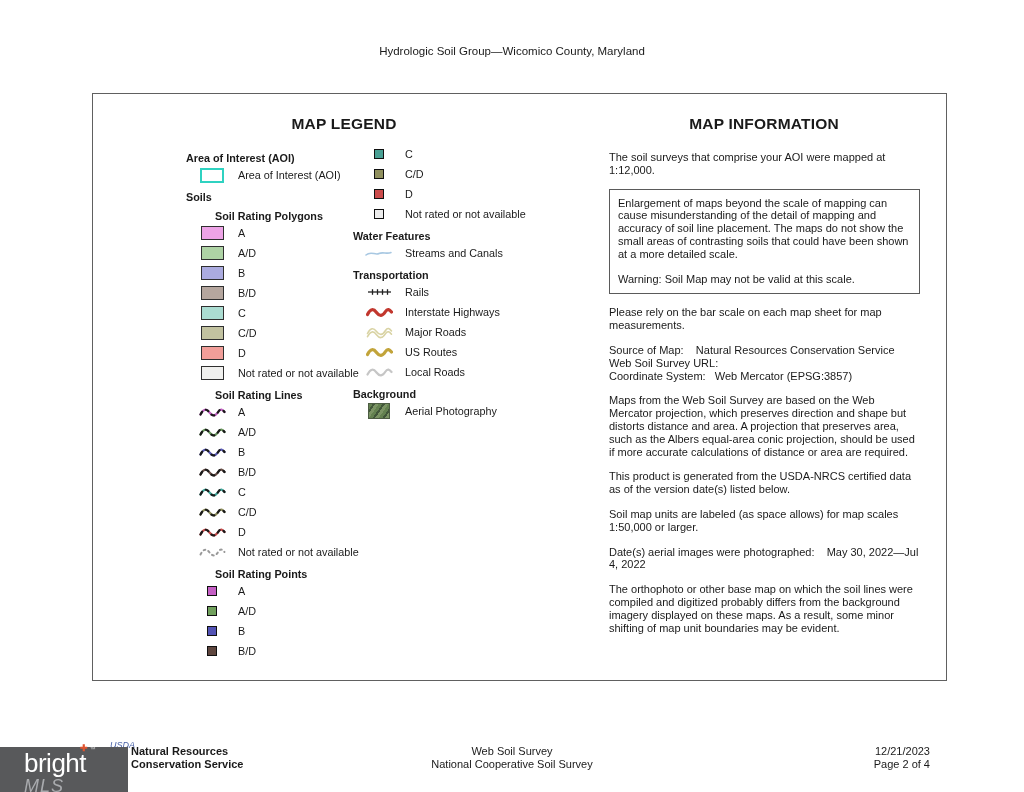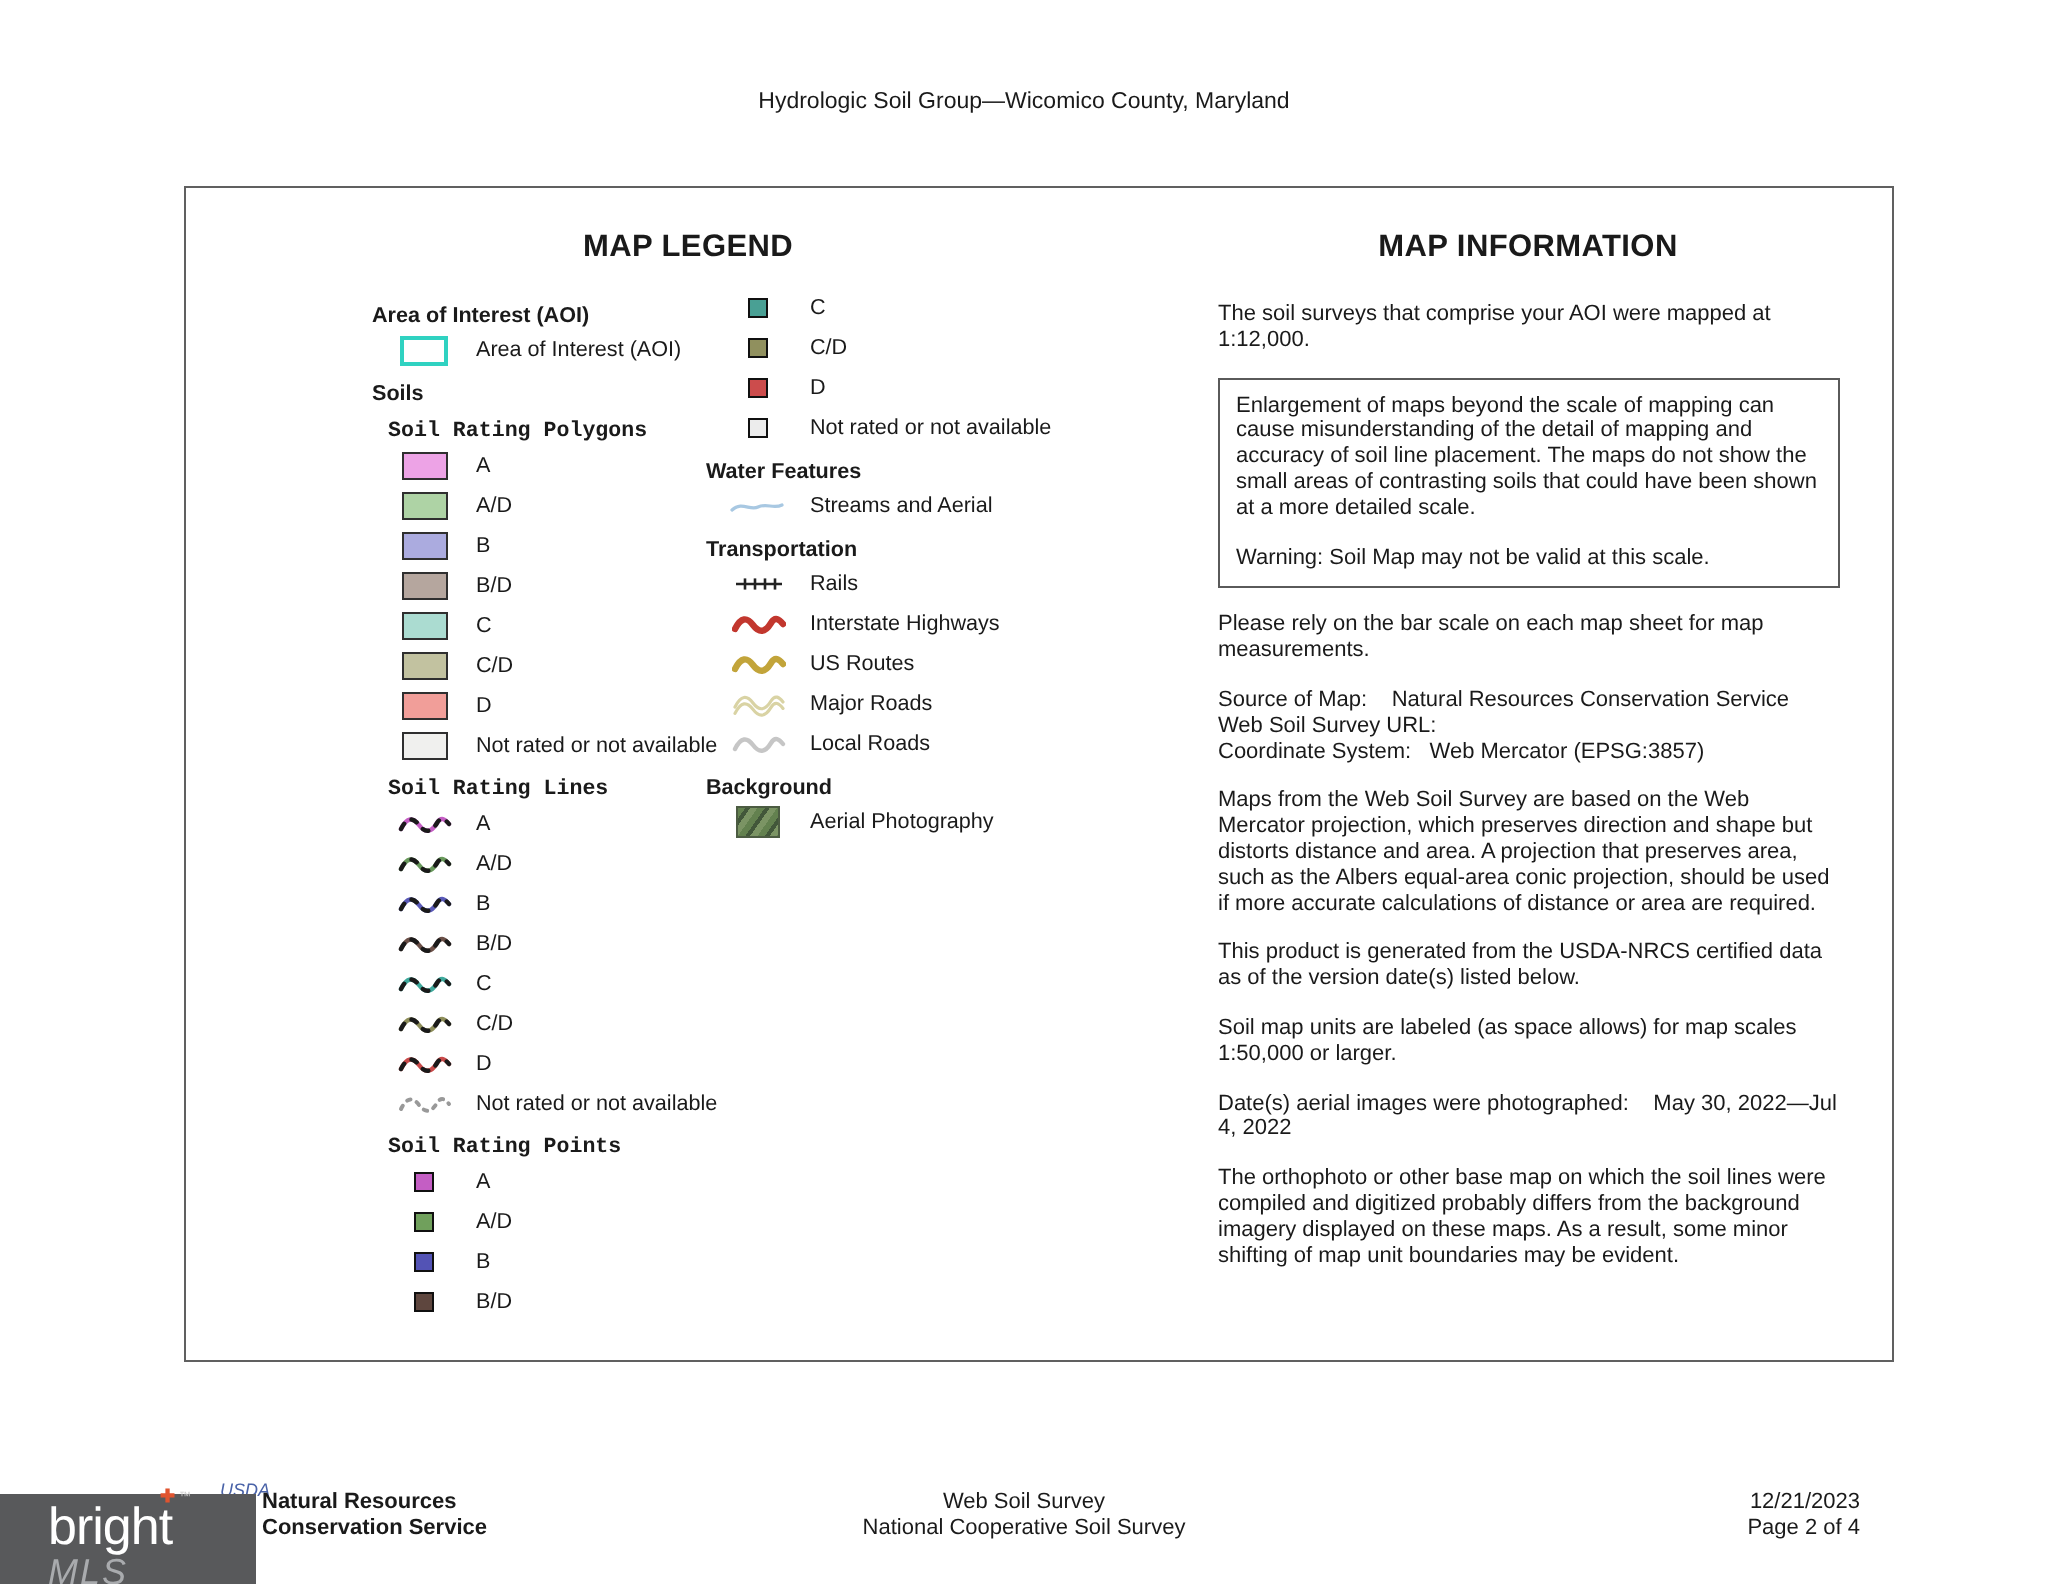--- a/index.html
+++ b/index.html
@@ -11,21 +11,21 @@
   .main-box{position:absolute;left:92px;top:93px;width:837px;height:586px;border:1px solid #606060;padding-left:16px;}
   .panel-title{position:absolute;top:21px;transform:translateX(-50%);font-weight:bold;font-size:15.5px;letter-spacing:.2px;white-space:nowrap;}
   #legendTitle{left:251px;}
   #infoTitle{left:671px;}
 
   
   .lg-col{position:absolute;font-size:10.8px;}
   #lgCol1{left:93px;top:57px;width:170px;}
   #lgCol2{left:260px;top:50px;width:180px;}
   .lg-heading{font-weight:bold;height:14px;line-height:14px;margin-top:5px;white-space:nowrap;}
-  .lg-heading.lvl1{margin-left:8px;font-family:Liberation Mono, monospace;}
+  .lg-heading.lvl1{margin-left:29px;}
   .lg-col .lg-heading:first-child{margin-top:0;}
   .lg-row{display:flex;align-items:center;height:20px;}
   .icon-slot{width:52px;flex:none;display:flex;justify-content:center;align-items:center;}
   .lg-label{white-space:nowrap;}
   .sw-poly{width:21px;height:12px;border:1.5px solid #2f2f2f;box-sizing:content-box;}
   .sw-aoi{width:20px;height:11px;border:2px solid #2fd2c1;background:#ffffff;}
   .sw-point{width:8px;height:8px;border:1.5px solid #101010;}
   .sw-aerial{width:20px;height:14px;border:1px solid #4c5c42;
     background:repeating-linear-gradient(125deg,#63814f 0 3px,#42573a 3px 5px,#7b9464 5px 8px);}
 
@@ -238,21 +238,21 @@
         </span>
         <span class="lg-label">Not rated or not available</span>
       </div>
       <div class="lg-heading">Water Features</div>
       <div class="lg-row">
         <span class="icon-slot">
           <svg width="30" height="12" viewBox="0 0 30 12">
             <path d="M2,8 C7,3.5 11,8.5 15,6.5 C19,4.5 23,7.5 27,5.5" fill="none" stroke="#a8c8e2" stroke-width="1.6" stroke-linecap="round"></path>
           </svg>
         </span>
-        <span class="lg-label">Streams and Aerial</span>
+        <span class="lg-label">Streams and Canals</span>
       </div>
       <div class="lg-heading">Transportation</div>
       <div class="lg-row">
         <span class="icon-slot">
           <svg width="27" height="12" viewBox="0 0 27 12">
             <line x1="2" y1="6" x2="25" y2="6" stroke="#222222" stroke-width="1.3"></line>
             <line x1="6.5" y1="3.2" x2="6.5" y2="8.8" stroke="#222222" stroke-width="1.3"></line>
             <line x1="11.5" y1="3.2" x2="11.5" y2="8.8" stroke="#222222" stroke-width="1.3"></line>
             <line x1="16.5" y1="3.2" x2="16.5" y2="8.8" stroke="#222222" stroke-width="1.3"></line>
             <line x1="21.5" y1="3.2" x2="21.5" y2="8.8" stroke="#222222" stroke-width="1.3"></line>
@@ -263,36 +263,36 @@
       <div class="lg-row">
         <span class="icon-slot">
           <svg width="27" height="12" viewBox="0 0 27 12">
             <path d="M1.5,8.5 C4.5,2.5 7.5,2.5 10.5,6.5 C13.5,10.5 16.5,10.5 19.5,5.5 C21.5,2.2 23.5,3.5 25.5,6" fill="none" stroke="#c2372e" stroke-width="3.2" stroke-linecap="round"></path>
           </svg>
         </span>
         <span class="lg-label">Interstate Highways</span>
       </div>
       <div class="lg-row">
         <span class="icon-slot">
-          <svg width="27" height="12" viewBox="0 0 27 12">
-            <path d="M1.5,8.5 C4.5,2.5 7.5,2.5 10.5,6.5 C13.5,10.5 16.5,10.5 19.5,5.5 C21.5,2.2 23.5,3.5 25.5,6" fill="none" stroke="#c2a43a" stroke-width="3.2" stroke-linecap="round"></path>
-          </svg>
-        </span>
-        <span class="lg-label">US Routes</span>
-      </div>
-      <div class="lg-row">
-        <span class="icon-slot">
           <svg width="27" height="14" viewBox="0 0 27 14">
             <path d="M1.5,8.5 C4.5,2.5 7.5,2.5 10.5,6.5 C13.5,10.5 16.5,10.5 19.5,5.5 C21.5,2.2 23.5,3.5 25.5,6" fill="none" stroke="#d9d3a4" stroke-width="1.6" stroke-linecap="round"></path>
             <g transform="translate(0,3.2)">
               <path d="M1.5,8.5 C4.5,2.5 7.5,2.5 10.5,6.5 C13.5,10.5 16.5,10.5 19.5,5.5 C21.5,2.2 23.5,3.5 25.5,6" fill="none" stroke="#d9d3a4" stroke-width="1.6" stroke-linecap="round"></path>
             </g>
           </svg>
         </span>
         <span class="lg-label">Major Roads</span>
+      </div>
+      <div class="lg-row">
+        <span class="icon-slot">
+          <svg width="27" height="12" viewBox="0 0 27 12">
+            <path d="M1.5,8.5 C4.5,2.5 7.5,2.5 10.5,6.5 C13.5,10.5 16.5,10.5 19.5,5.5 C21.5,2.2 23.5,3.5 25.5,6" fill="none" stroke="#c2a43a" stroke-width="3.2" stroke-linecap="round"></path>
+          </svg>
+        </span>
+        <span class="lg-label">US Routes</span>
       </div>
       <div class="lg-row">
         <span class="icon-slot">
           <svg width="27" height="12" viewBox="0 0 27 12">
             <path d="M1.5,8.5 C4.5,2.5 7.5,2.5 10.5,6.5 C13.5,10.5 16.5,10.5 19.5,5.5 C21.5,2.2 23.5,3.5 25.5,6" fill="none" stroke="#c6c6c6" stroke-width="2.2" stroke-linecap="round"></path>
           </svg>
         </span>
         <span class="lg-label">Local Roads</span>
       </div>
       <div class="lg-heading">Background</div>

